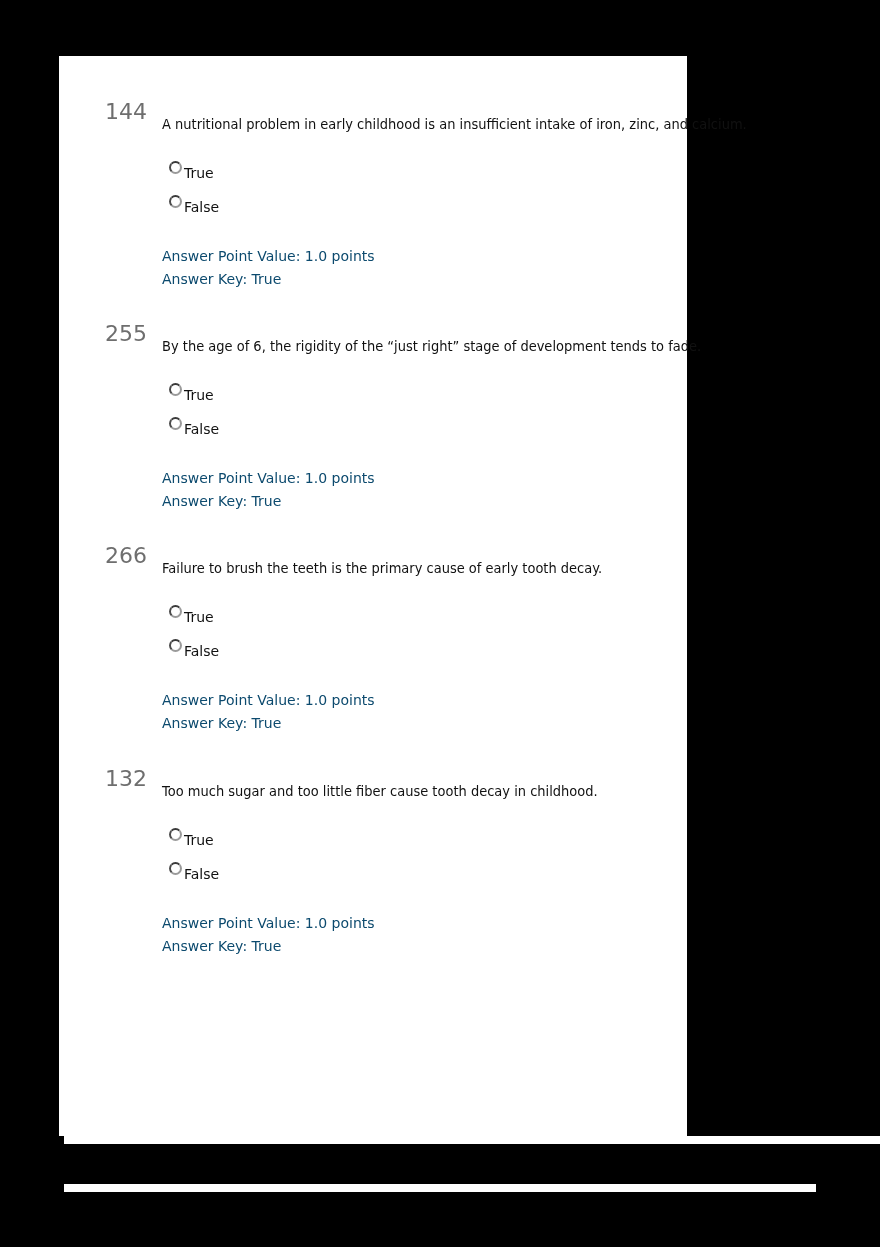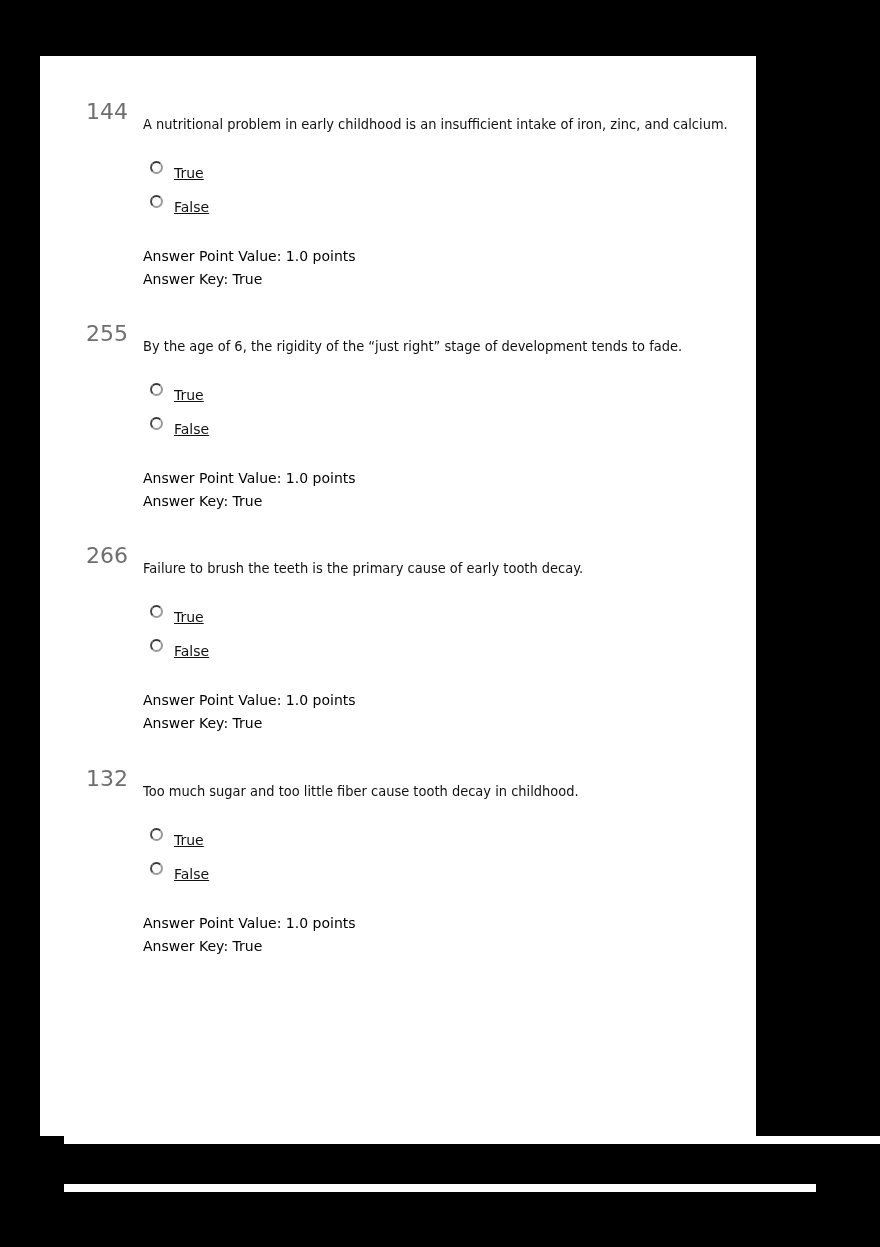--- a/index.html
+++ b/index.html
@@ -9,23 +9,23 @@
     }
     body {
       width: 880px;
       height: 1247px;
       position: relative;
       overflow: hidden;
       font-family: "DejaVu Sans", sans-serif;
     }
     .page {
       position: absolute;
-      left: 40px;
+      left: 59px;
       top: 56px;
-      width: 716px;
+      width: 628px;
       height: 1080px;
       background: #ffffff;
     }
     .strip {
       position: absolute;
       left: 64px;
       top: 1136px;
       width: 816px;
       height: 8px;
       background: #ffffff;
@@ -76,32 +76,31 @@
       height: 13px;
       border-radius: 50%;
       border: 2px solid #9a9a9a;
       border-top-color: #3a3a3a;
       border-left-color: #4a4a4a;
       box-sizing: border-box;
       background: #ffffff;
       margin-top: 0px;
     }
     .option-label {
-      margin-left: 11px;
+      margin-left: 2px;
       margin-top: 4px;
       font-size: 14px;
       color: #111111;
       line-height: 16px;
-      text-decoration: underline;
     }
     .meta {
       position: absolute;
       left: 103px;
       font-size: 14px;
-      color: #000000;
+      color: #0c4a6e;
       line-height: 23px;
     }
   </style>
 </head>
 <body>
 
 <div class="page">
 
   <div class="question" style="top:43px;">
     <div class="q-number">144</div>

